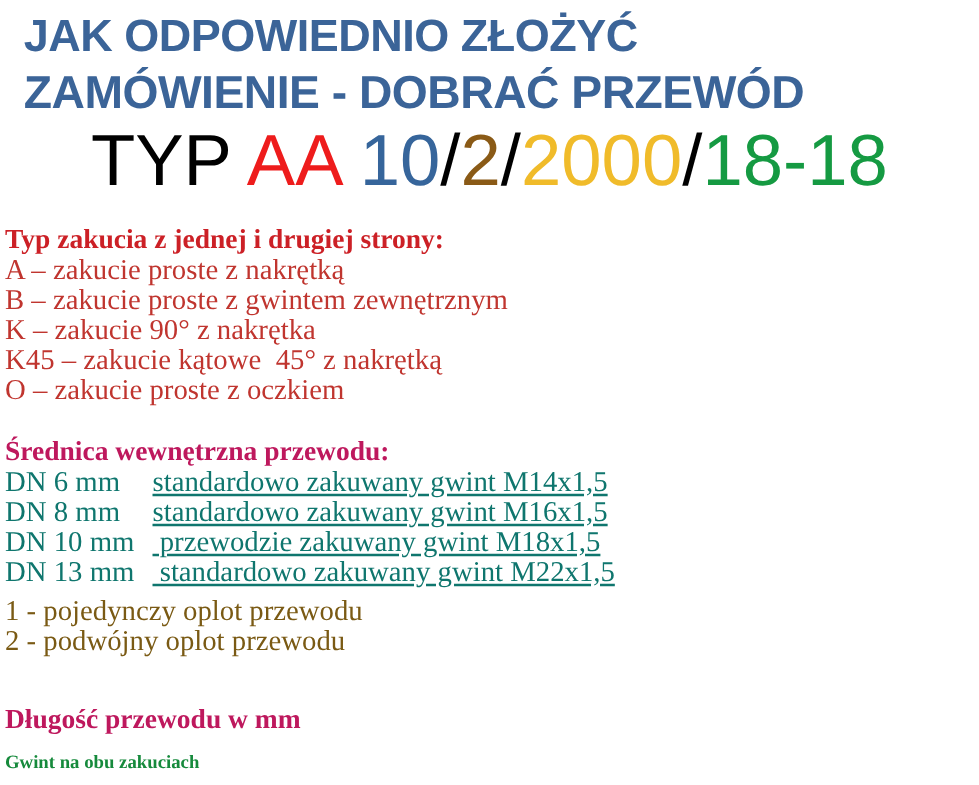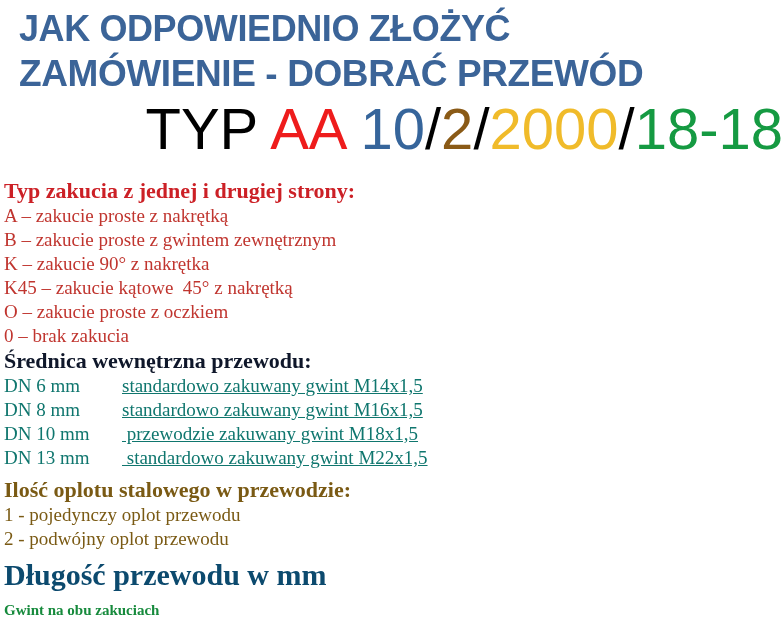--- a/index.html
+++ b/index.html
@@ -31,21 +31,21 @@
   }
   .headline.l1 { top: 8px; }
   .headline.l2 { top: 53px; font-size: 37px; }
 
   
   .codeline {
     position: absolute;
     top: 100px;
     left: 0;
     width: 783px;
-    text-align: right;
+    text-align: center;
     font-family: "Liberation Sans", "DejaVu Sans", sans-serif;
     font-size: 58px;
     font-weight: normal;
     letter-spacing: 0px;
     white-space: nowrap;
     line-height: 1.0;
   }
   .codeline span { vertical-align: baseline; }
 
   
@@ -53,43 +53,43 @@
   .sec-head {
     font-family: "Liberation Serif", "DejaVu Serif", serif;
     font-weight: bold;
     font-size: 22px;
     line-height: 26px;
     white-space: nowrap;
   }
   .sec-line {
     font-family: "Liberation Serif", "DejaVu Serif", serif;
     font-weight: normal;
-    font-size: 19px;
+    font-size: 23px;
     line-height: 24px;
     white-space: pre;
   }
 
   
   #sec-zakucia  { top: 178px; }
   #sec-srednica { top: 348px; }
   #sec-oplot    { top: 477px; }
   #sec-dlugosc  { top: 562px; }
   #sec-gwint    { top: 597px; }
 
   
   #sec-zakucia .sec-head  { color: #cc2026; }
   #sec-zakucia .sec-line  { color: #c0352f; }
 
-  #sec-srednica .sec-head { color: #0f172a; }
+  #sec-srednica .sec-head { color: #be185d; }
   #sec-srednica .sec-line { color: #0f766e; text-decoration: underline; }
 
   #sec-oplot .sec-head    { color: #7a5a14; }
   #sec-oplot .sec-line    { color: #7a5a14; }
 
-  #sec-dlugosc .sec-head  { color: #0c4a6e; font-size: 30px; }
+  #sec-dlugosc .sec-head  { color: #be185d; font-size: 22px; }
   #sec-gwint .sec-head    { color: #168a3c; font-size: 15px; }
 
   
   .dn-row { display: block; white-space: pre; }
   .dn-label { display: inline-block; width: 118px; }
 </style>
 </head>
 <body>
 
 <div id="page">
@@ -100,36 +100,34 @@
   <div class="codeline" id="code-line"><span style="color: rgb(0, 0, 0);">TYP </span><span style="color: rgb(238, 28, 28);">AA </span><span style="color: rgb(54, 101, 155);">10</span><span style="color: rgb(0, 0, 0);">/</span><span style="color: rgb(138, 90, 22);">2</span><span style="color: rgb(0, 0, 0);">/</span><span style="color: rgb(240, 187, 42);">2000</span><span style="color: rgb(0, 0, 0);">/</span><span style="color: rgb(21, 154, 66);">18-18</span></div>
 
   <div class="section" id="sec-zakucia">
     <div class="sec-head">Typ zakucia z jednej i drugiej strony:</div>
     <div class="sec-lines" id="zakucia-lines">
         <div class="sec-line">A – zakucie proste z nakrętką</div>
         <div class="sec-line">B – zakucie proste z gwintem zewnętrznym</div>
         <div class="sec-line">K – zakucie 90° z nakrętka</div>
         <div class="sec-line">K45 – zakucie kątowe  45° z nakrętką</div>
         <div class="sec-line">O – zakucie proste z oczkiem</div>
-        <div class="sec-line">0 – brak zakucia</div>
       </div>
   </div>
 
   <div class="section" id="sec-srednica">
     <div class="sec-head">Średnica wewnętrzna przewodu:</div>
     <div class="sec-lines" id="srednica-rows">
         <div class="sec-line dn-row"><span class="dn-label">DN 6 mm</span><span class="dn-note">standardowo zakuwany gwint M14x1,5</span></div>
         <div class="sec-line dn-row"><span class="dn-label">DN 8 mm</span><span class="dn-note">standardowo zakuwany gwint M16x1,5</span></div>
         <div class="sec-line dn-row"><span class="dn-label">DN 10 mm</span><span class="dn-note"> przewodzie zakuwany gwint M18x1,5</span></div>
         <div class="sec-line dn-row"><span class="dn-label">DN 13 mm</span><span class="dn-note"> standardowo zakuwany gwint M22x1,5</span></div>
       </div>
   </div>
 
   <div class="section" id="sec-oplot">
-    <div class="sec-head">Ilość oplotu stalowego w przewodzie:</div>
     <div class="sec-lines" id="oplot-lines">
         <div class="sec-line">1 - pojedynczy oplot przewodu</div>
         <div class="sec-line">2 - podwójny oplot przewodu</div>
       </div>
   </div>
 
   <div class="section" id="sec-dlugosc">
     <div class="sec-head">Długość przewodu w mm</div>
   </div>
 

